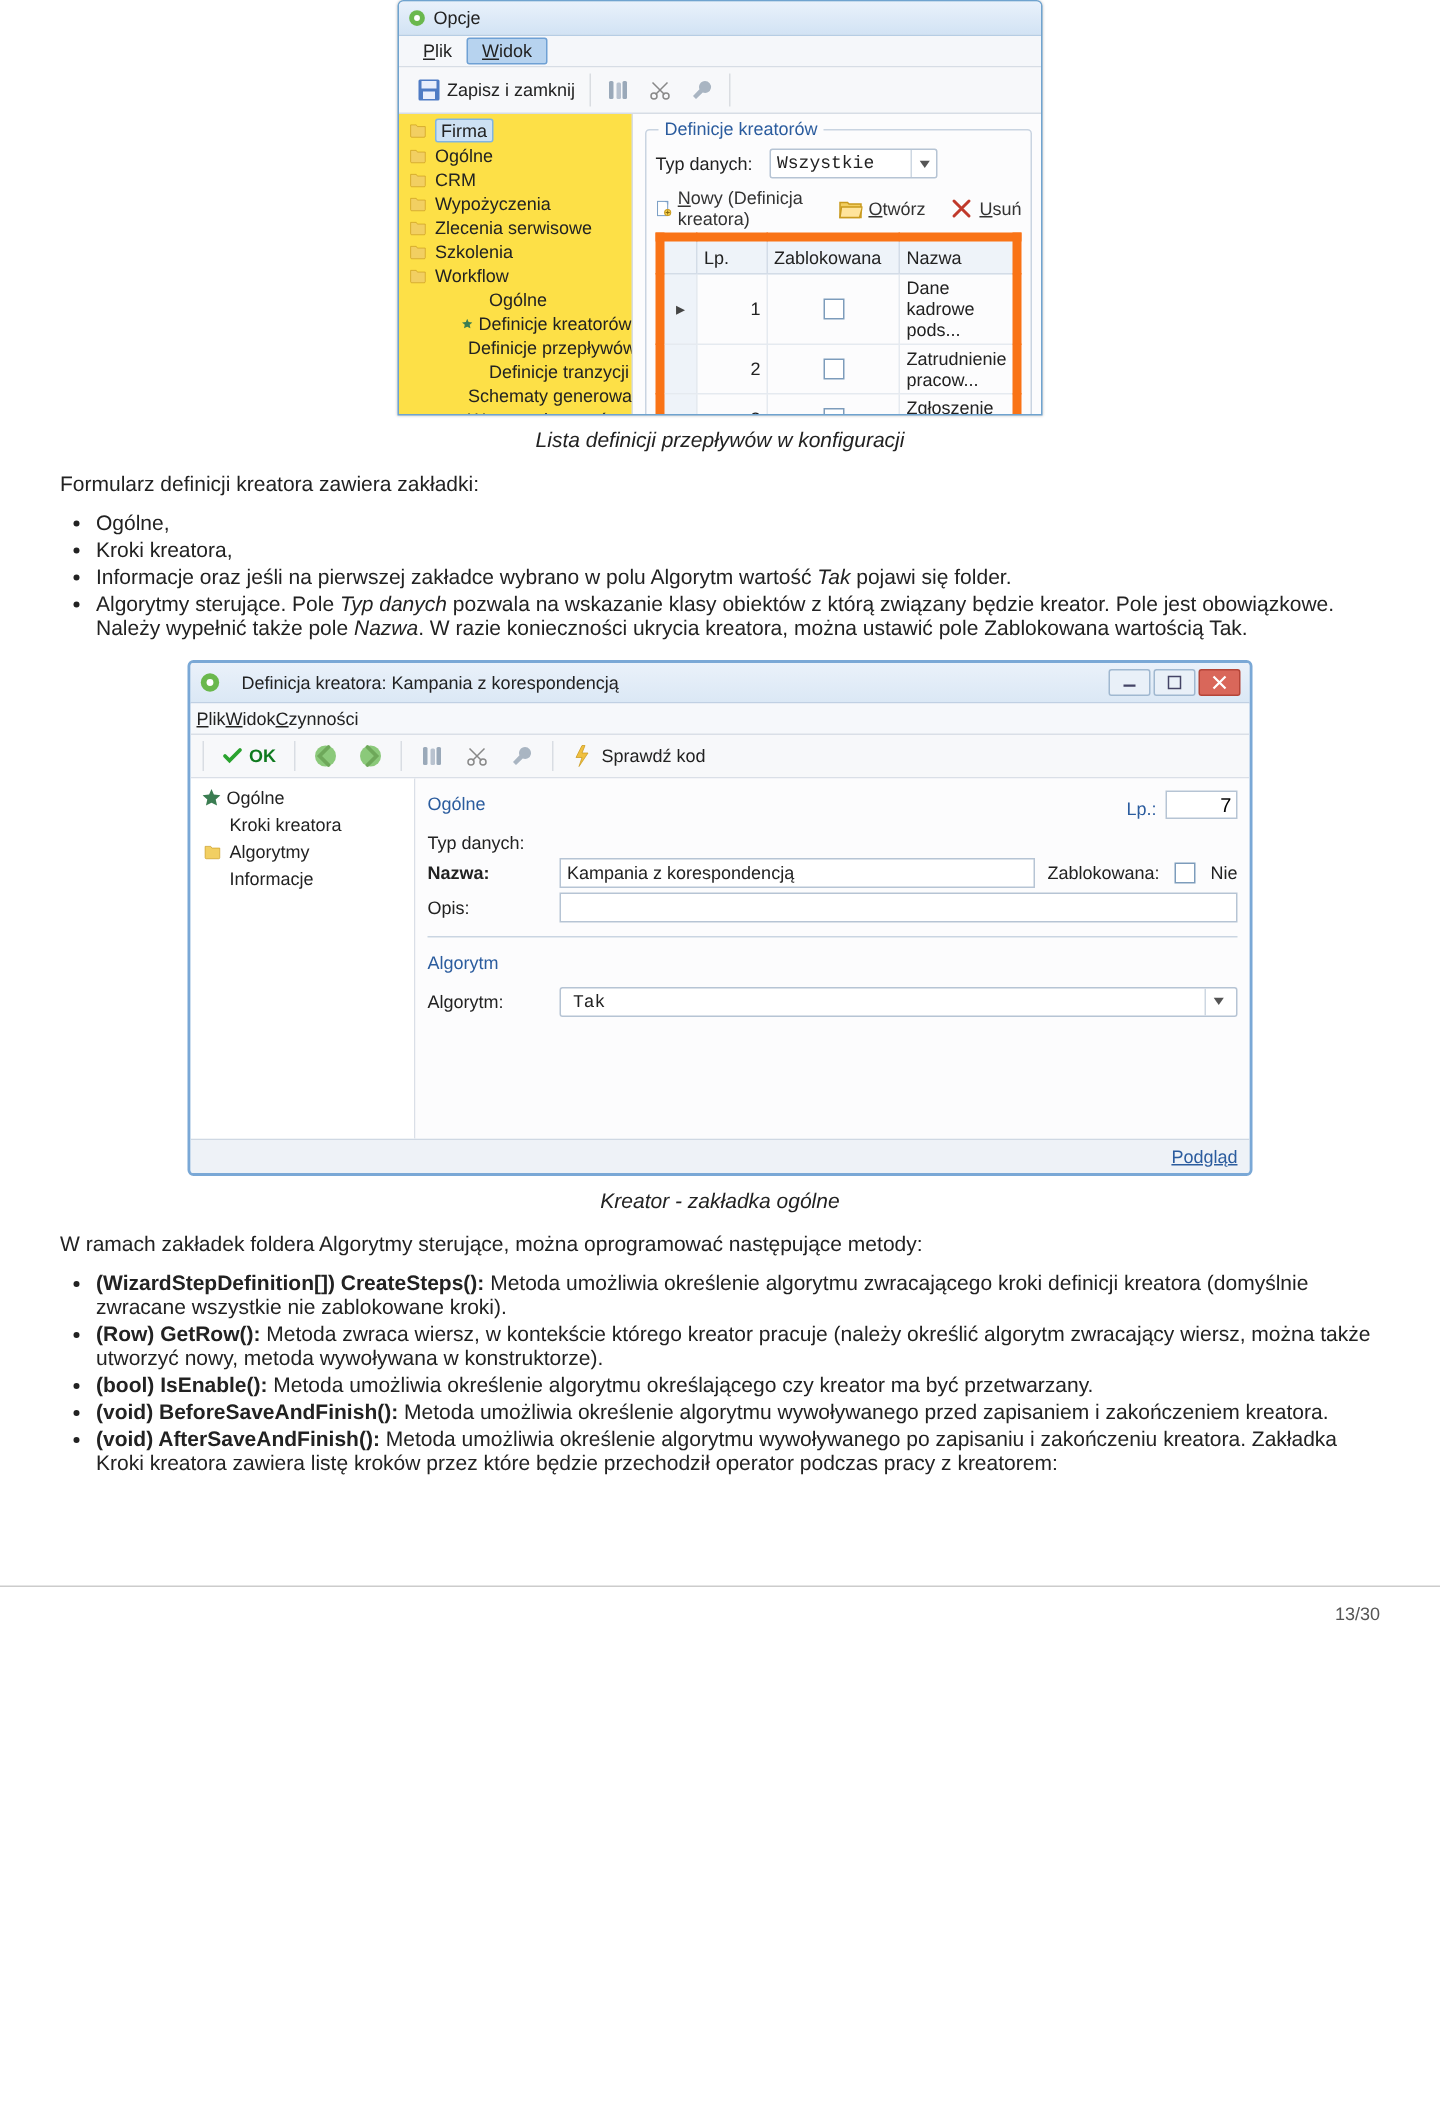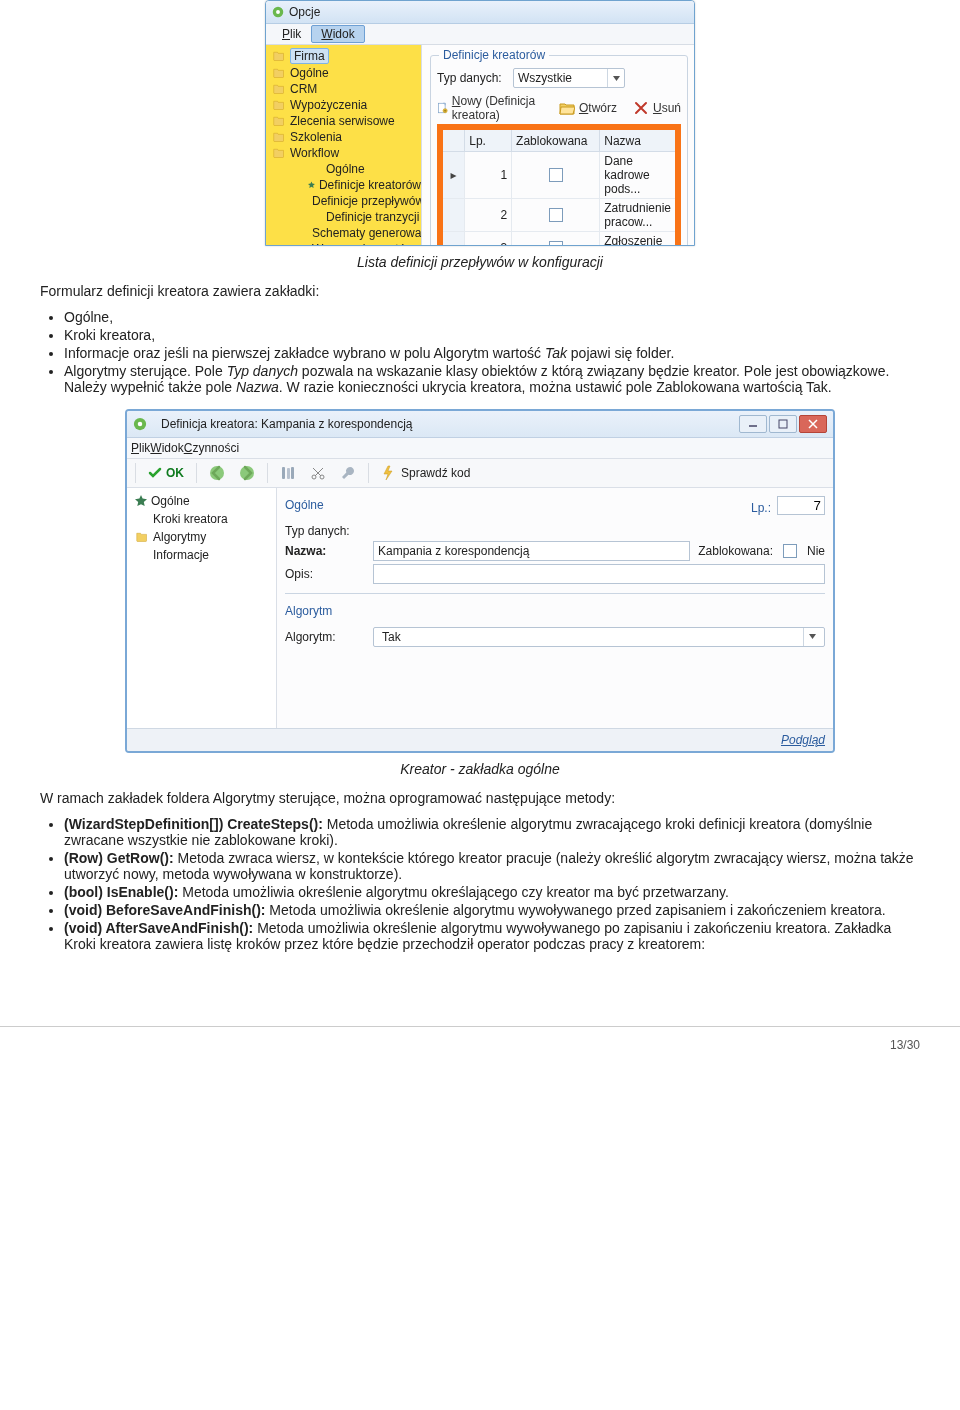--- a/index.html
+++ b/index.html
@@ -91,21 +91,21 @@
     position: absolute;
     top: -8px;
     left: 8px;
     background: #fcfcfd;
     padding: 0 4px;
     color: #2b5c9e;
     font-size: 12px;
   }
   .formrow { display:flex; align-items:center; gap:6px; margin: 2px 0; }
   .formrow label { width: 70px; }
-  .dd { display:flex; align-items:center; border:1px solid #b6c4d4; height:18px; background:#fff; border-radius:2px; }
+  .dd { display:flex; align-items:center; border:1px solid #b6c4d4; height:18px; background:#fff; border-radius:2px;font-family:Liberation Mono, monospace; }
   .dd .ddval { flex:1; padding:0 4px; }
   .dd .ddarr { width:16px; height:18px; border-left:1px solid #cdd7e2; display:flex; align-items:center; justify-content:center; }
   .ddarr svg { width:7px; height:5px; }
 
   .tablebtns { display:flex; align-items:center; gap:16px; margin:6px 0 2px 0; }
   .link7 { display:flex; align-items:center; gap:4px; color:#333; cursor:default; }
   .link7 .ukey { text-decoration: underline; }
 
   .grid7 { border:6px solid #f97316; width:100%; border-collapse:collapse; }
   .grid7 th { background:#eef3f9; font-weight: normal; text-align:left; padding:2px 4px; border:1px solid #d3dce7; height:17px; }
@@ -148,21 +148,21 @@
   .grp2 { border-bottom:1px solid #cad5e2; margin-bottom:8px; }
   .grp2 .hdr { display:flex; align-items:center; justify-content:space-between; color:#2b5c9e; padding:2px 0 6px 0; }
   .lp-box { display:flex; align-items:flex-end; gap:6px; }
   .lp-box input { width:40px; height:17px; border:1px solid #b6c4d4; text-align:right; padding:0 3px; font-family:inherit; }
   .frow2 { display:flex; align-items:center; margin: 3px 0; gap:8px; }
   .frow2 label { width:80px; }
   .inpb { flex:1; height:18px; border:1px solid #b6c4d4; background:#fff; padding:0 4px; display:flex; align-items:center; }
   .inpb.ro { background:#f1f2f4; color:#777; }
   .ddb { width:150px; display:flex; }
   .zrow { display:flex; align-items:flex-end; gap:10px; }
-  .podglad { text-align:right; padding: 4px 8px; background:#eef2f7; border-top:1px solid #cfd8e3; color:#2b5c9e; text-decoration:underline;font-style:italic; }
+  .podglad { text-align:right; padding: 4px 8px; background:#eef2f7; border-top:1px solid #cfd8e3; color:#2b5c9e; text-decoration:underline; }
 </style>
 </head>
 <body>
 
 <svg width="0" height="0" style="position:absolute">
   <defs>
     <g id="folder16">
       <path d="M1 3h5l1 1.5h7v8.5a1 1 0 0 1-1 1H2a1 1 0 0 1-1-1z" fill="#f2cf62" stroke="#c99a1e" stroke-width="0.6"></path>
     </g>
     <g id="floppy16">
@@ -225,20 +225,46 @@
         <svg class="gear" viewBox="0 0 16 16">
           <circle class="outer" cx="8" cy="8" r="7"></circle>
             <circle class="inner" cx="8" cy="8" r="2.6"></circle>
         </svg>
         <span>Opcje</span>
       </div>
       <div class="menubar">
         <span style="width:6px"></span>
         <div class="mitem"><span class="ukey">P</span><span>lik</span></div>
         <div class="mitem sel"><span class="ukey">W</span>idok</div>
+      </div>
+      <div class="toolbar1">
+        <span style="width:6px"></span>
+        <div class="tbtn">
+          <svg class="tbaricon" viewBox="0 0 16 16">
+              <use href="#floppy16"></use>
+            </svg>
+          <span>Zapisz i zamknij</span>
+        </div>
+        <span class="tbarsep"></span>
+        <div class="tbtn">
+            <svg class="tbaricon" viewBox="0 0 16 16">
+              <use href="#tools16"></use>
+            </svg>
+          </div>
+        <div class="tbtn">
+            <svg class="tbaricon" viewBox="0 0 16 16">
+              <use href="#scissors16"></use>
+            </svg>
+          </div>
+        <div class="tbtn">
+            <svg class="tbaricon" viewBox="0 0 16 16">
+              <use href="#wrench16"></use>
+            </svg>
+          </div>
+        <span class="tbarsep"></span>
       </div>
       <div class="win7-body">
         <div class="treecol">
           <ul id="tree1">
               <li>
                 <svg class="folder-i" viewBox="0 0 16 16">
                   <use href="#folder16"></use>
                 </svg>
                 <span class="sel">Firma</span>
               </li>

